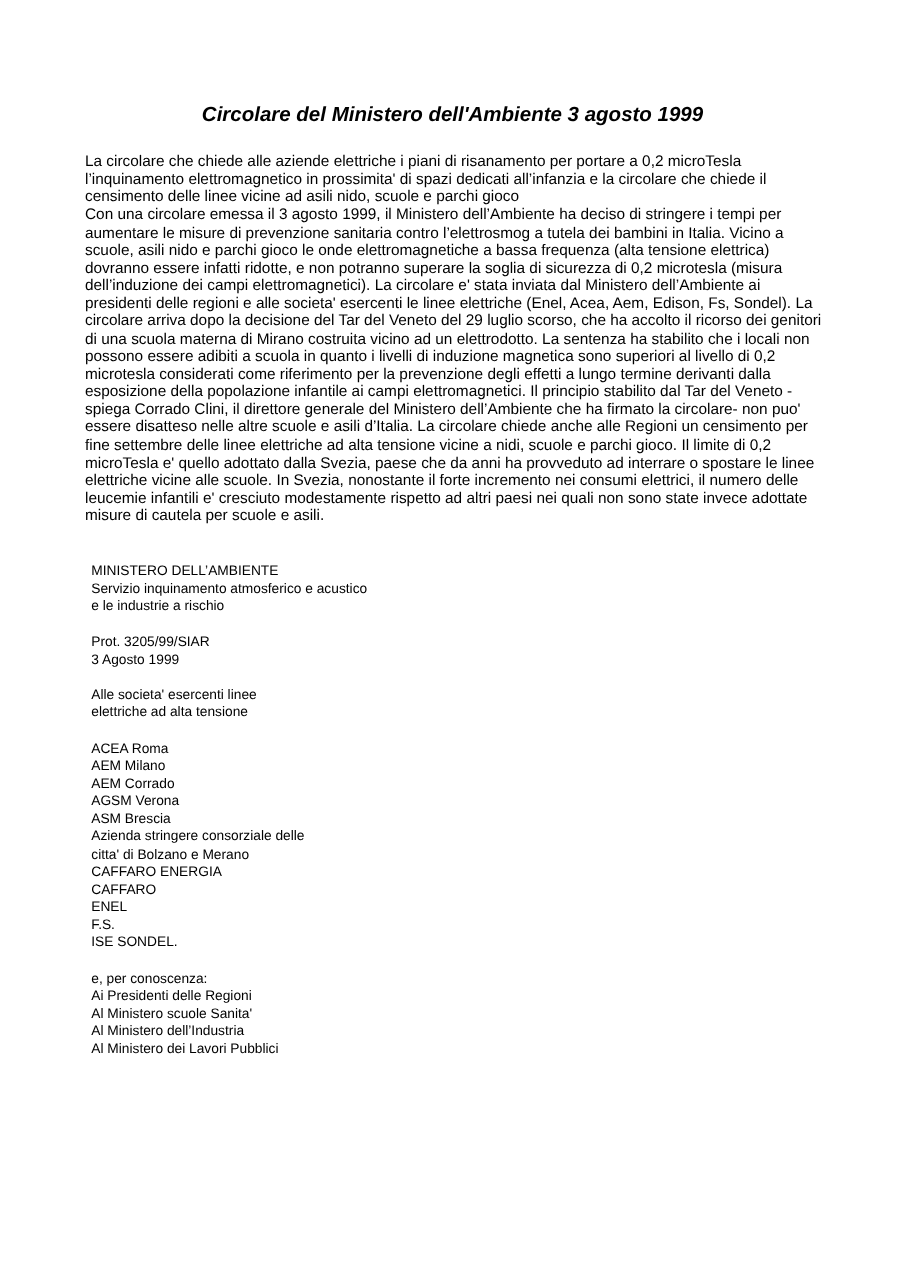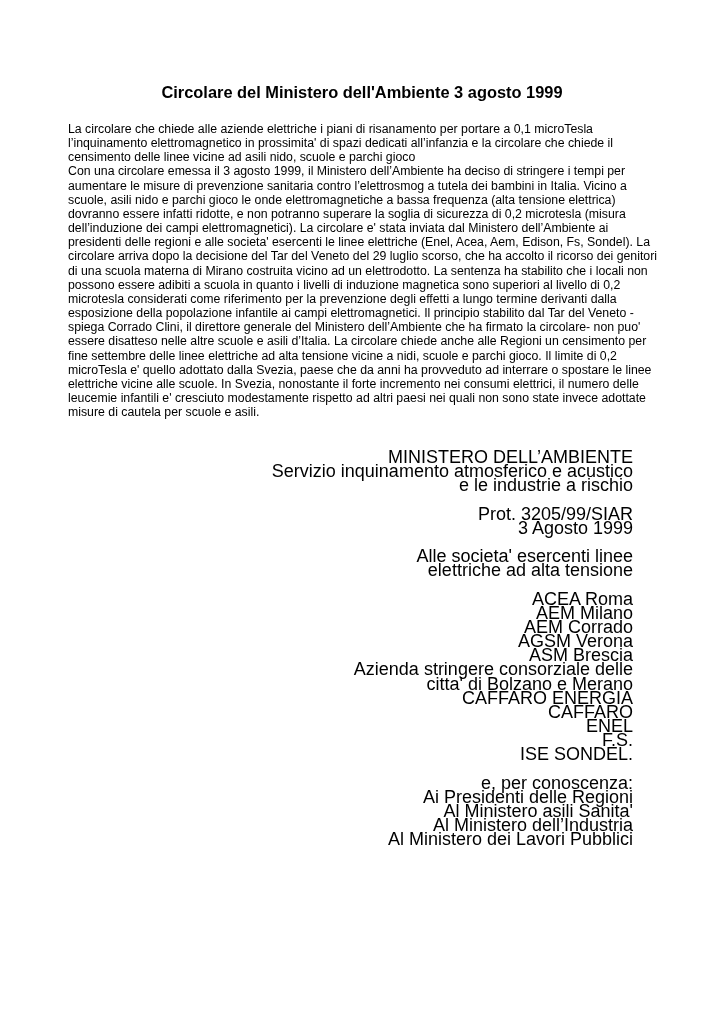--- a/index.html
+++ b/index.html
@@ -23,56 +23,56 @@
   .doc-title {
     position: absolute;
     top: 83px;
     left: 0;
     width: 724px;
     margin: 0;
     text-align: center;
     font-size: 16.4px;
     font-weight: bold;
     line-height: 19px;
+    font-style: italic;
   }
   .article {
     position: absolute;
     top: 122px;
     left: 68px;
     width: 595px;
     font-size: 12.3px;
     line-height: 14.15px;
   }
   .article p {
     margin: 0;
     padding: 0;
   }
   .letter {
     position: absolute;
     top: 450px;
     left: 73px;
     width: 560px;
-    font-size: 18px;
+    font-size: 11px;
     line-height: 14.15px;
-    text-align: right;
   }
   .letter-line {
     white-space: pre;
     min-height: 14.15px;
   }
 </style>
 </head>
 <body style="background: rgb(255, 255, 255); color: rgb(0, 0, 0);">
 
 <div class="page">
 
   <h1 class="doc-title">Circolare del Ministero dell'Ambiente 3 agosto 1999</h1>
 
   <div class="article">
-    <p>La circolare che chiede alle aziende elettriche i piani di risanamento per portare a 0,1 microTesla l’inquinamento elettromagnetico in prossimita' di spazi dedicati all’infanzia e la circolare che chiede il censimento delle linee vicine ad asili nido, scuole e parchi gioco</p>
+    <p>La circolare che chiede alle aziende elettriche i piani di risanamento per portare a 0,2 microTesla l’inquinamento elettromagnetico in prossimita' di spazi dedicati all’infanzia e la circolare che chiede il censimento delle linee vicine ad asili nido, scuole e parchi gioco</p>
     <p>Con una circolare emessa il 3 agosto 1999, il Ministero dell’Ambiente ha deciso di stringere i tempi per aumentare le misure di prevenzione sanitaria contro l’elettrosmog a tutela dei bambini in Italia. Vicino a scuole, asili nido e parchi gioco le onde elettromagnetiche a bassa frequenza (alta tensione elettrica) dovranno essere infatti ridotte, e non potranno superare la soglia di sicurezza di 0,2 microtesla (misura dell’induzione dei campi elettromagnetici). La circolare e' stata inviata dal Ministero dell’Ambiente ai presidenti delle regioni e alle societa' esercenti le linee elettriche (Enel, Acea, Aem, Edison, Fs, Sondel). La circolare arriva dopo la decisione del Tar del Veneto del 29 luglio scorso, che ha accolto il ricorso dei genitori di una scuola materna di Mirano costruita vicino ad un elettrodotto. La sentenza ha stabilito che i locali non possono essere adibiti a scuola in quanto i livelli di induzione magnetica sono superiori al livello di 0,2 microtesla considerati come riferimento per la prevenzione degli effetti a lungo termine derivanti dalla esposizione della popolazione infantile ai campi elettromagnetici. Il principio stabilito dal Tar del Veneto - spiega Corrado Clini, il direttore generale del Ministero dell’Ambiente che ha firmato la circolare- non puo' essere disatteso nelle altre scuole e asili d’Italia. La circolare chiede anche alle Regioni un censimento per fine settembre delle linee elettriche ad alta tensione vicine a nidi, scuole e parchi gioco. Il limite di 0,2 microTesla e' quello adottato dalla Svezia, paese che da anni ha provveduto ad interrare o spostare le linee elettriche vicine alle scuole. In Svezia, nonostante il forte incremento nei consumi elettrici, il numero delle leucemie infantili e' cresciuto modestamente rispetto ad altri paesi nei quali non sono state invece adottate misure di cautela per scuole e asili.</p>
   </div>
 
   <div class="letter">
       <div class="letter-line">MINISTERO DELL’AMBIENTE</div>
       <div class="letter-line">Servizio inquinamento atmosferico e acustico</div>
       <div class="letter-line">e le industrie a rischio</div>
       <div class="letter-line">&nbsp;</div>
       <div class="letter-line">Prot. 3205/99/SIAR</div>
       <div class="letter-line">3 Agosto 1999</div>
@@ -88,18 +88,18 @@
       <div class="letter-line">Azienda stringere consorziale delle</div>
       <div class="letter-line">citta' di Bolzano e Merano</div>
       <div class="letter-line">CAFFARO ENERGIA</div>
       <div class="letter-line">CAFFARO</div>
       <div class="letter-line">ENEL</div>
       <div class="letter-line">F.S.</div>
       <div class="letter-line">ISE SONDEL.</div>
       <div class="letter-line">&nbsp;</div>
       <div class="letter-line">e, per conoscenza:</div>
       <div class="letter-line">Ai Presidenti delle Regioni</div>
-      <div class="letter-line">Al Ministero asili Sanita'</div>
+      <div class="letter-line">Al Ministero scuole Sanita'</div>
       <div class="letter-line">Al Ministero dell’Industria</div>
       <div class="letter-line">Al Ministero dei Lavori Pubblici</div>
     </div>
 
 </div>
 
 </body></html>

